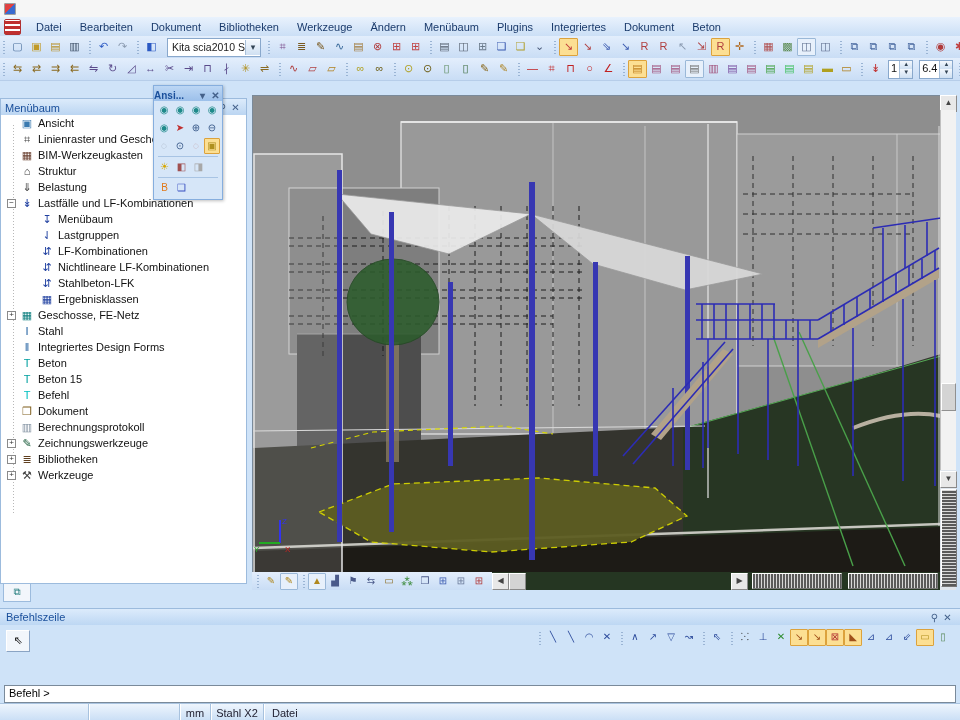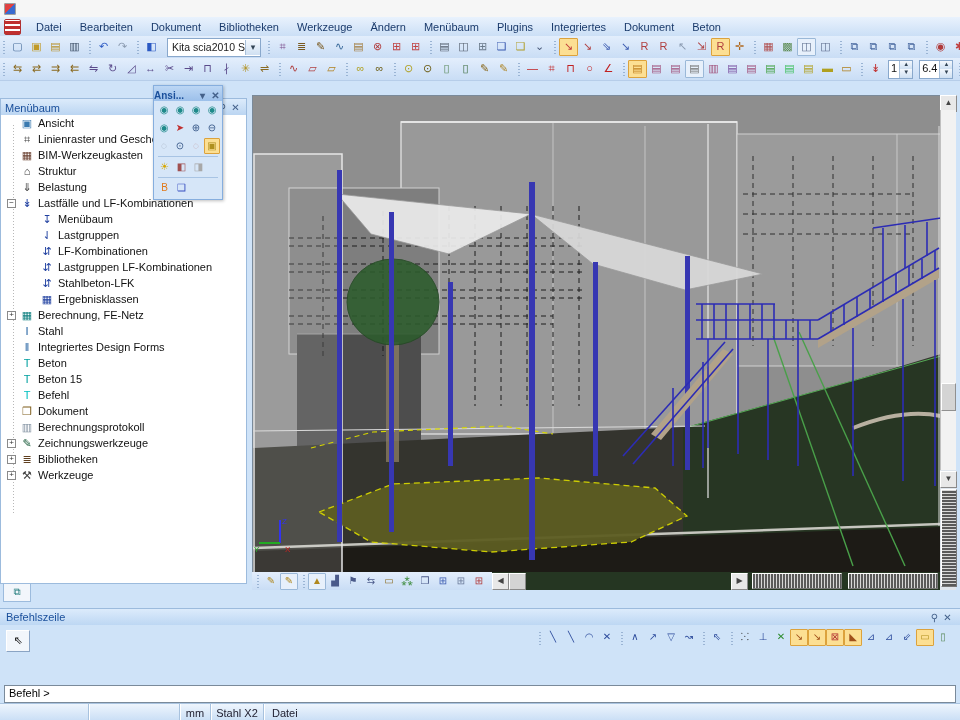--- a/index.html
+++ b/index.html
@@ -320,36 +320,36 @@
         <span>Lastgruppen</span>
       </div>
       <div class="tree-item lvl1">
         <span class="expander none"></span>
         <span class="tree-ico" style="color: rgb(32, 64, 160);">⇵</span>
         <span>LF-Kombinationen</span>
       </div>
       <div class="tree-item lvl1">
         <span class="expander none"></span>
         <span class="tree-ico" style="color: rgb(32, 64, 160);">⇵</span>
-        <span>Lastgruppen LF-Kombinationen</span>
+        <span>Nichtlineare LF-Kombinationen</span>
       </div>
       <div class="tree-item lvl1">
         <span class="expander none"></span>
         <span class="tree-ico" style="color: rgb(32, 64, 160);">⇵</span>
         <span>Stahlbeton-LFK</span>
       </div>
       <div class="tree-item lvl1">
         <span class="expander none"></span>
         <span class="tree-ico" style="color: rgb(32, 64, 160);">▦</span>
         <span>Ergebnisklassen</span>
       </div>
       <div class="tree-item lvl0">
         <span class="expander plus">+</span>
         <span class="tree-ico" style="color: rgb(16, 128, 128);">▦</span>
-        <span>Berechnung, FE-Netz</span>
+        <span>Geschosse, FE-Netz</span>
       </div>
       <div class="tree-item lvl0">
         <span class="expander none"></span>
         <span class="tree-ico" style="color: rgb(32, 96, 160);">I</span>
         <span>Stahl</span>
       </div>
       <div class="tree-item lvl0">
         <span class="expander none"></span>
         <span class="tree-ico" style="color: rgb(32, 96, 160);">‖</span>
         <span>Integriertes Design Forms</span>

